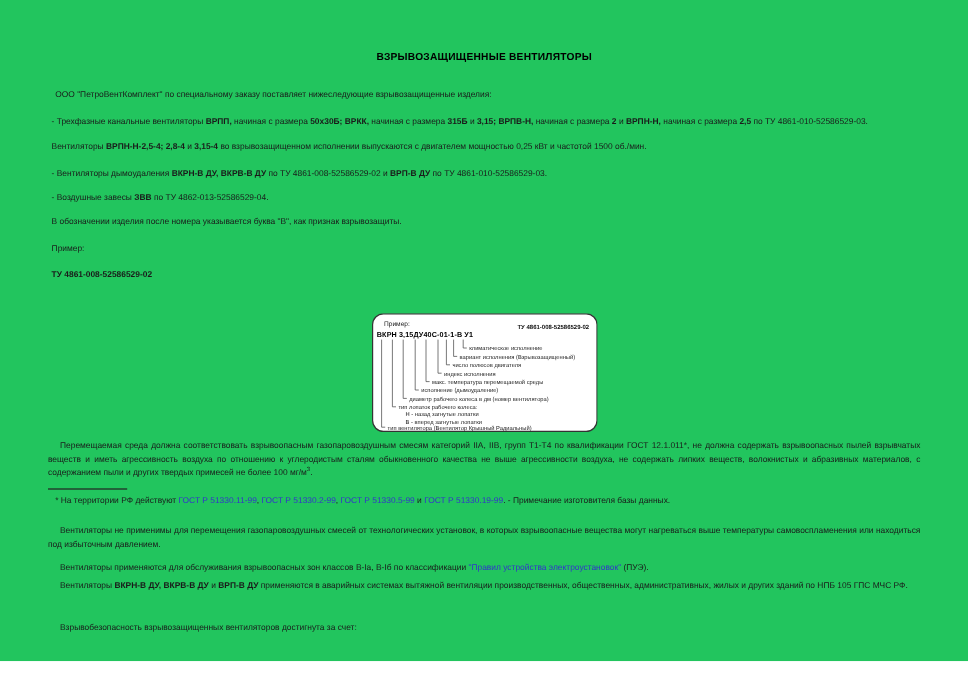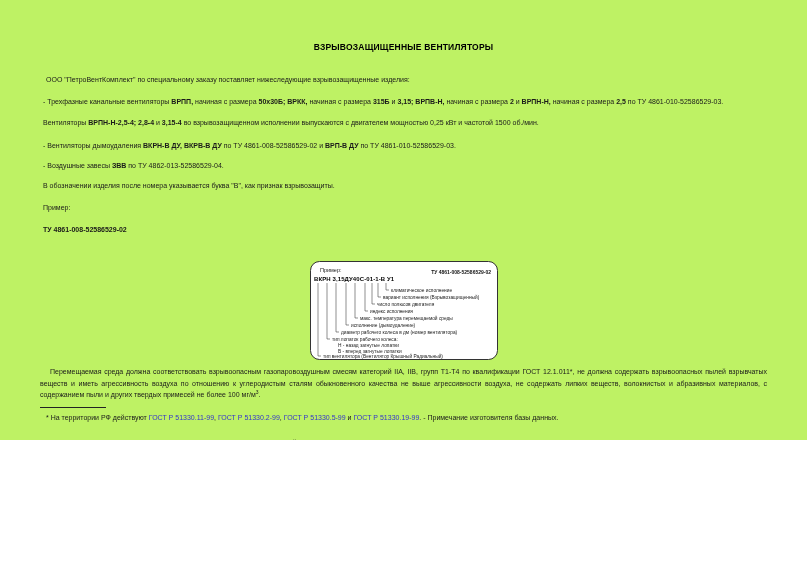--- a/index.html
+++ b/index.html
@@ -1,16 +1,16 @@
 <!DOCTYPE html>
 <html style="--link: #3333cc;"><head>
 <meta charset="utf-8">
 <style>
   html,body{margin:0;padding:0;background:#ffffff;}
-  .page{position:relative;width:807px;height:440px;background:#bef264;overflow:hidden;
+  .page{position:relative;width:807px;height:551px;background:#22c55e;overflow:hidden;
         font-family:"Liberation Sans", sans-serif;color:#1a1a1a;}
   .title{position:absolute;left:0;right:0;top:42px;margin:0;text-align:center;
          font-size:8.5px;font-weight:bold;color:#000;letter-spacing:.2px;}
   .para{position:absolute;left:40px;width:727px;font-size:7px;line-height:11.5px;
         margin:0;color:#1a1a1a;}
   .one{white-space:nowrap;}
   .just{text-align:justify;}
   .ind6{text-indent:6px;}
   .ind3{text-indent:3px;}
   .ind10{text-indent:10px;}

